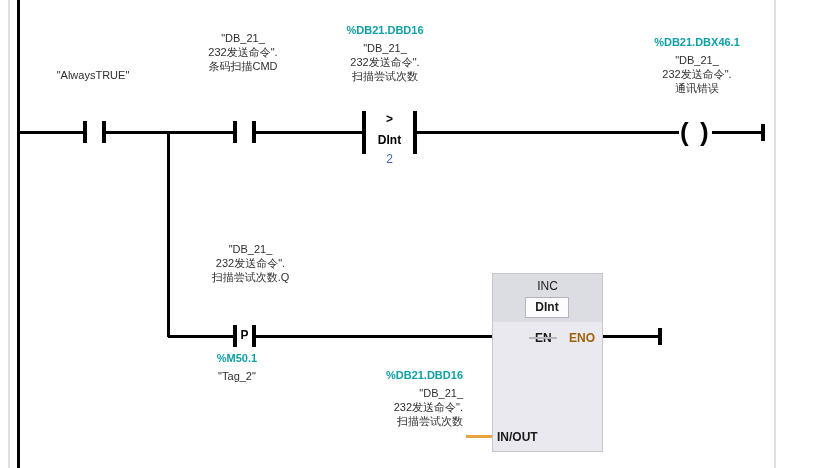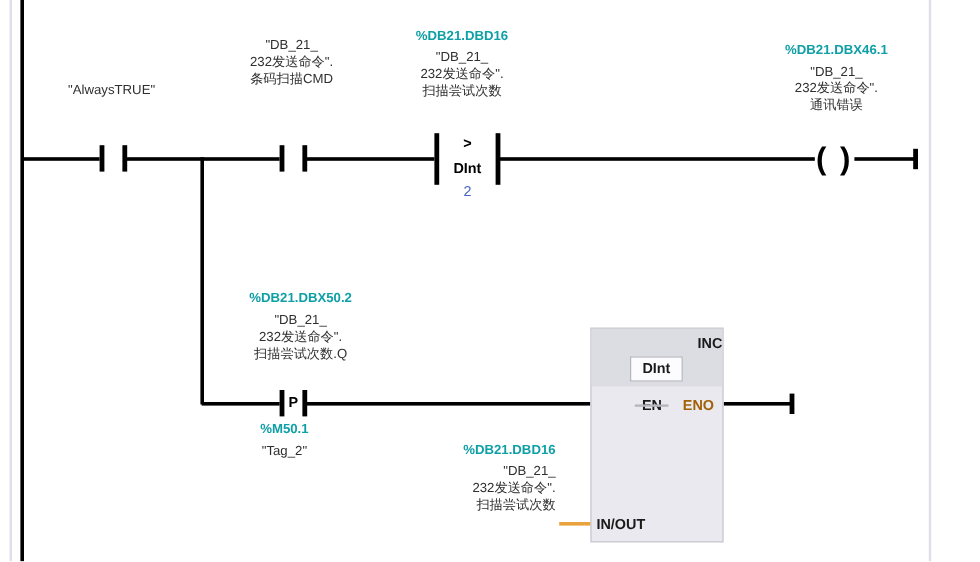--- a/index.html
+++ b/index.html
@@ -30,22 +30,22 @@
   
   .sym{position:absolute;font-weight:bold;color:#000;font-size:12px;}
   .cmp-op{position:absolute;font-weight:bold;font-size:12px;color:#000;text-align:center;}
   .cmp-type{position:absolute;font-weight:bold;font-size:12px;color:#000;text-align:center;}
   .cmp-val{position:absolute;font-size:12px;color:#4565c8;text-align:center;}
   .coil-paren{position:absolute;font-size:26px;font-weight:bold;color:#000;line-height:26px;}
   
   .fb-block{position:absolute;left:492px;top:273px;width:111px;height:179px;
     background:#e9e9ef;border:1px solid #c6c6cf;box-sizing:border-box;}
   .fb-header{position:absolute;left:0;top:0;right:0;height:48px;background:#dcdce3;}
-  .fb-title{position:absolute;left:0;right:0;top:5px;text-align:right;
-    font-size:12px;font-weight:bold;color:#1a1a1a;}
+  .fb-title{position:absolute;left:0;right:0;top:5px;text-align:center;
+    font-size:12px;font-weight:normal;color:#1a1a1a;}
   .fb-type-box{position:absolute;left:32px;top:23px;width:44px;height:21px;
     background:#fcfcfe;border:1px solid #b4b4bc;box-sizing:border-box;
     text-align:center;font-size:12px;font-weight:bold;color:#1a1a1a;line-height:19px;}
   .fb-pin{position:absolute;font-size:12px;font-weight:bold;color:#1a1a1a;}
   .fb-pin-eno{color:#a16207;}
   .fb-dash{position:absolute;left:36px;top:63px;width:28px;height:2px;background:#b6b6be;}
 </style>
 </head>
 <body>
 
@@ -106,21 +106,20 @@
     <span class="coil-paren" style="left:680px;top:119px;">(</span>
     <span class="coil-paren" style="left:700px;top:119px;">)</span>
   </div>
 
   <div class="wire-h" style="left:168px;top:335px;width:65px;"></div>
   <div class="wire-h" style="left:255px;top:335px;width:237px;"></div>
   <div class="wire-h" style="left:603px;top:335px;width:58px;"></div>
   <div class="tick" style="left:658px;top:328px;"></div>
 
   <div class="operand" style="left:178px;top:242px;width:145px;">
-    <div class="addr">%DB21.DBX50.2</div>
     <div class="nm">"DB_21_</div>
     <div class="nm">232发送命令".</div>
     <div class="nm">扫描尝试次数.Q</div>
   </div>
   <div>
     <div class="bar" style="left:233px;top:325px;"></div>
     <div class="bar" style="left:252px;top:325px;"></div>
     <div class="sym" style="left:236px;top:328px;width:17px;text-align:center;">P</div>
   </div>
 

